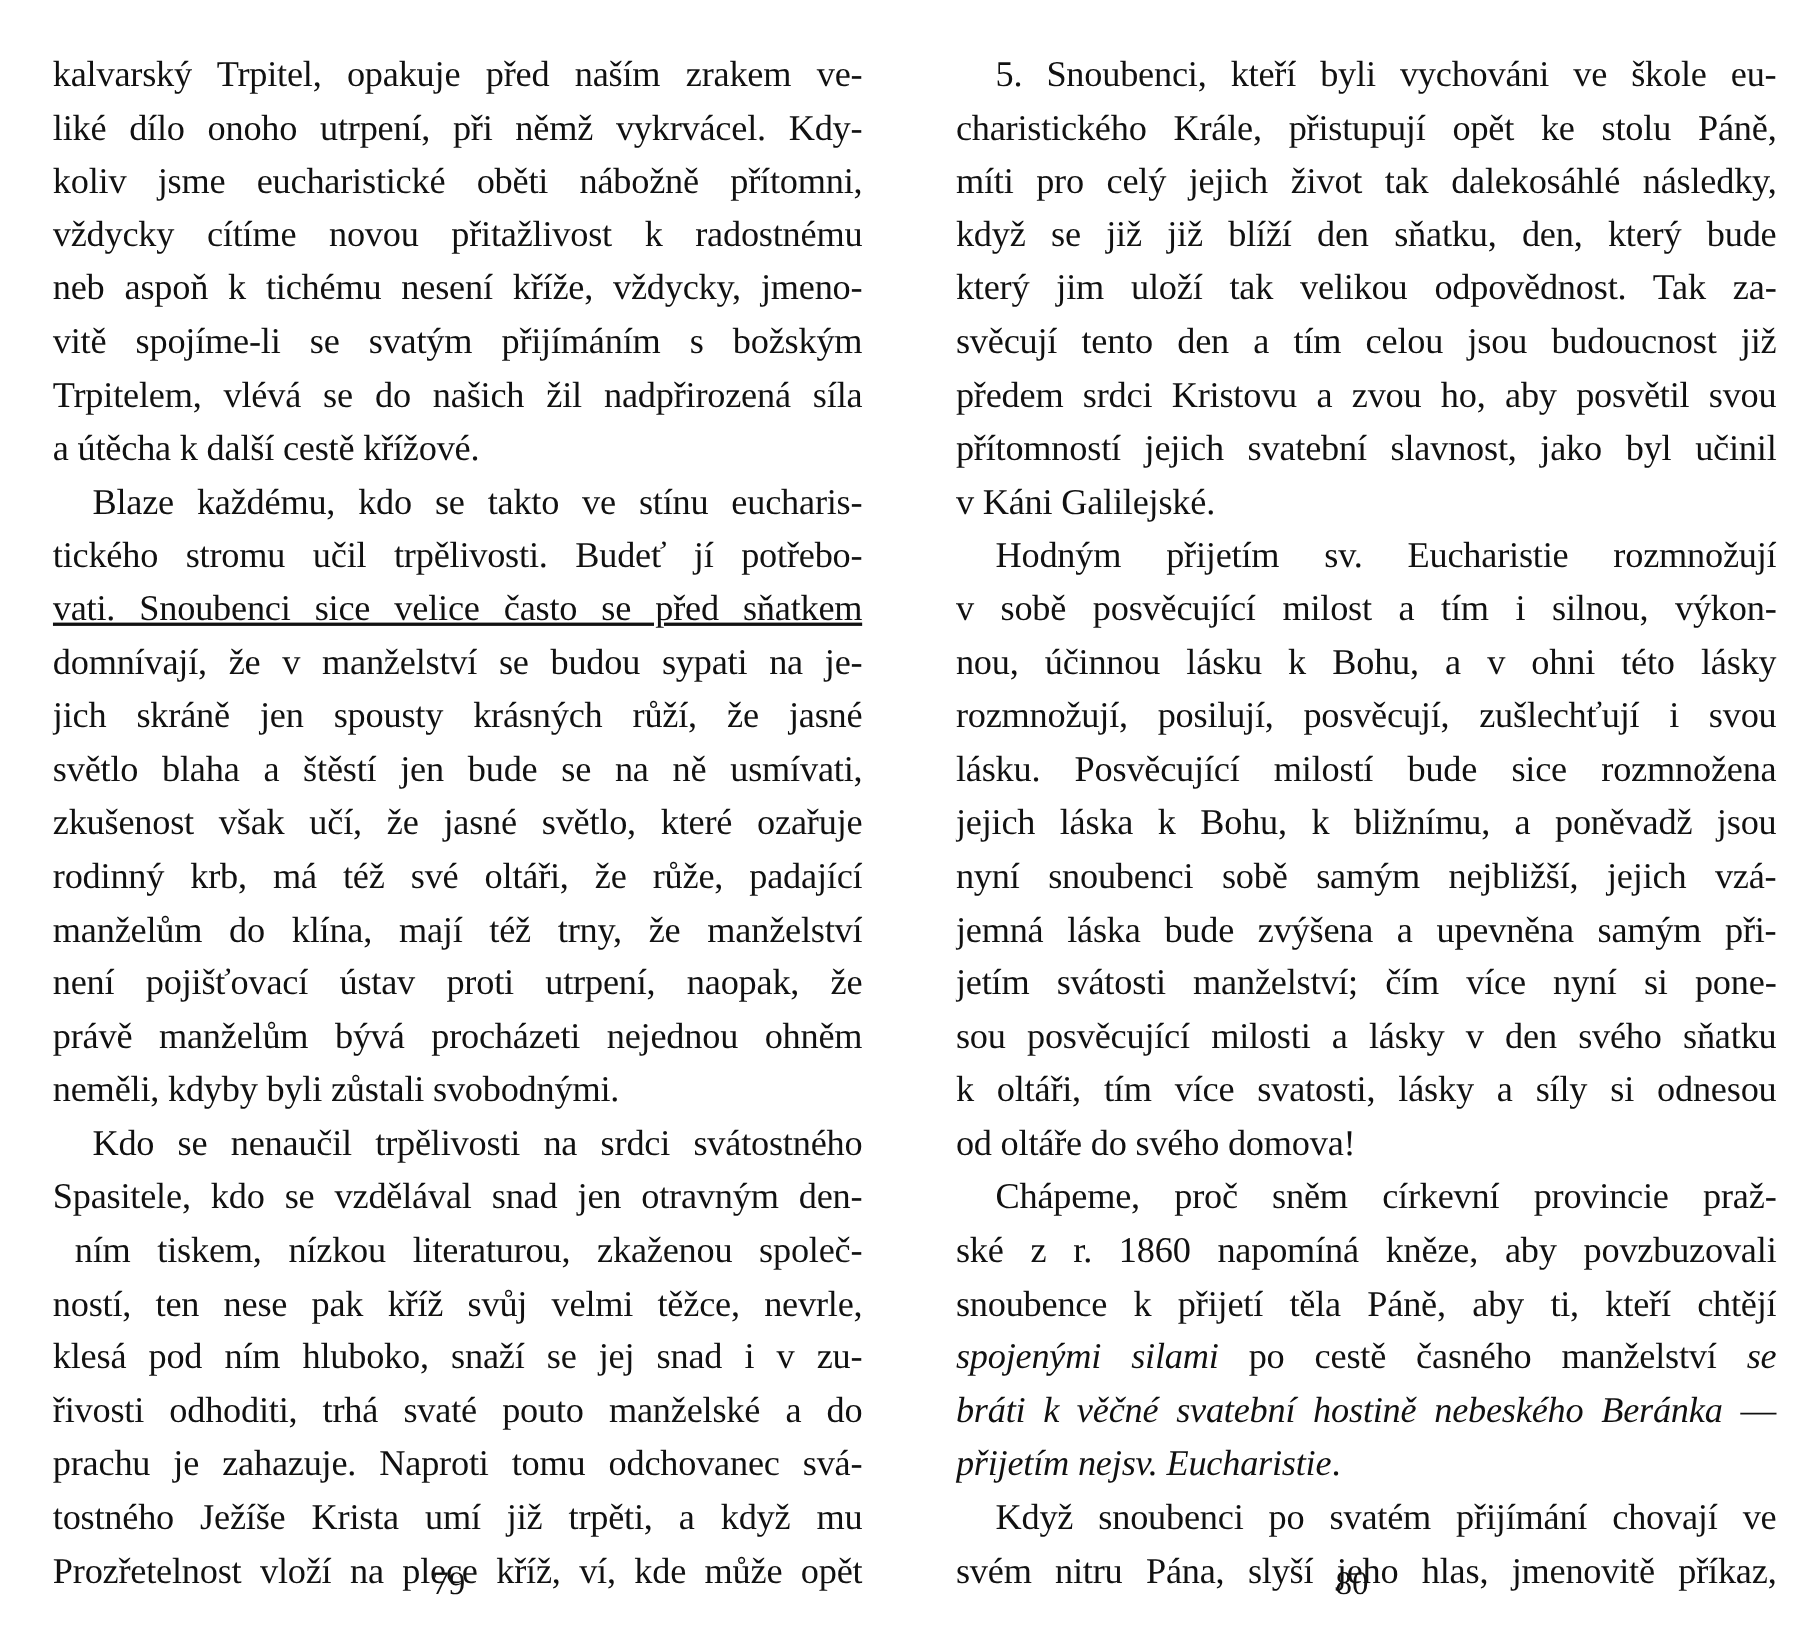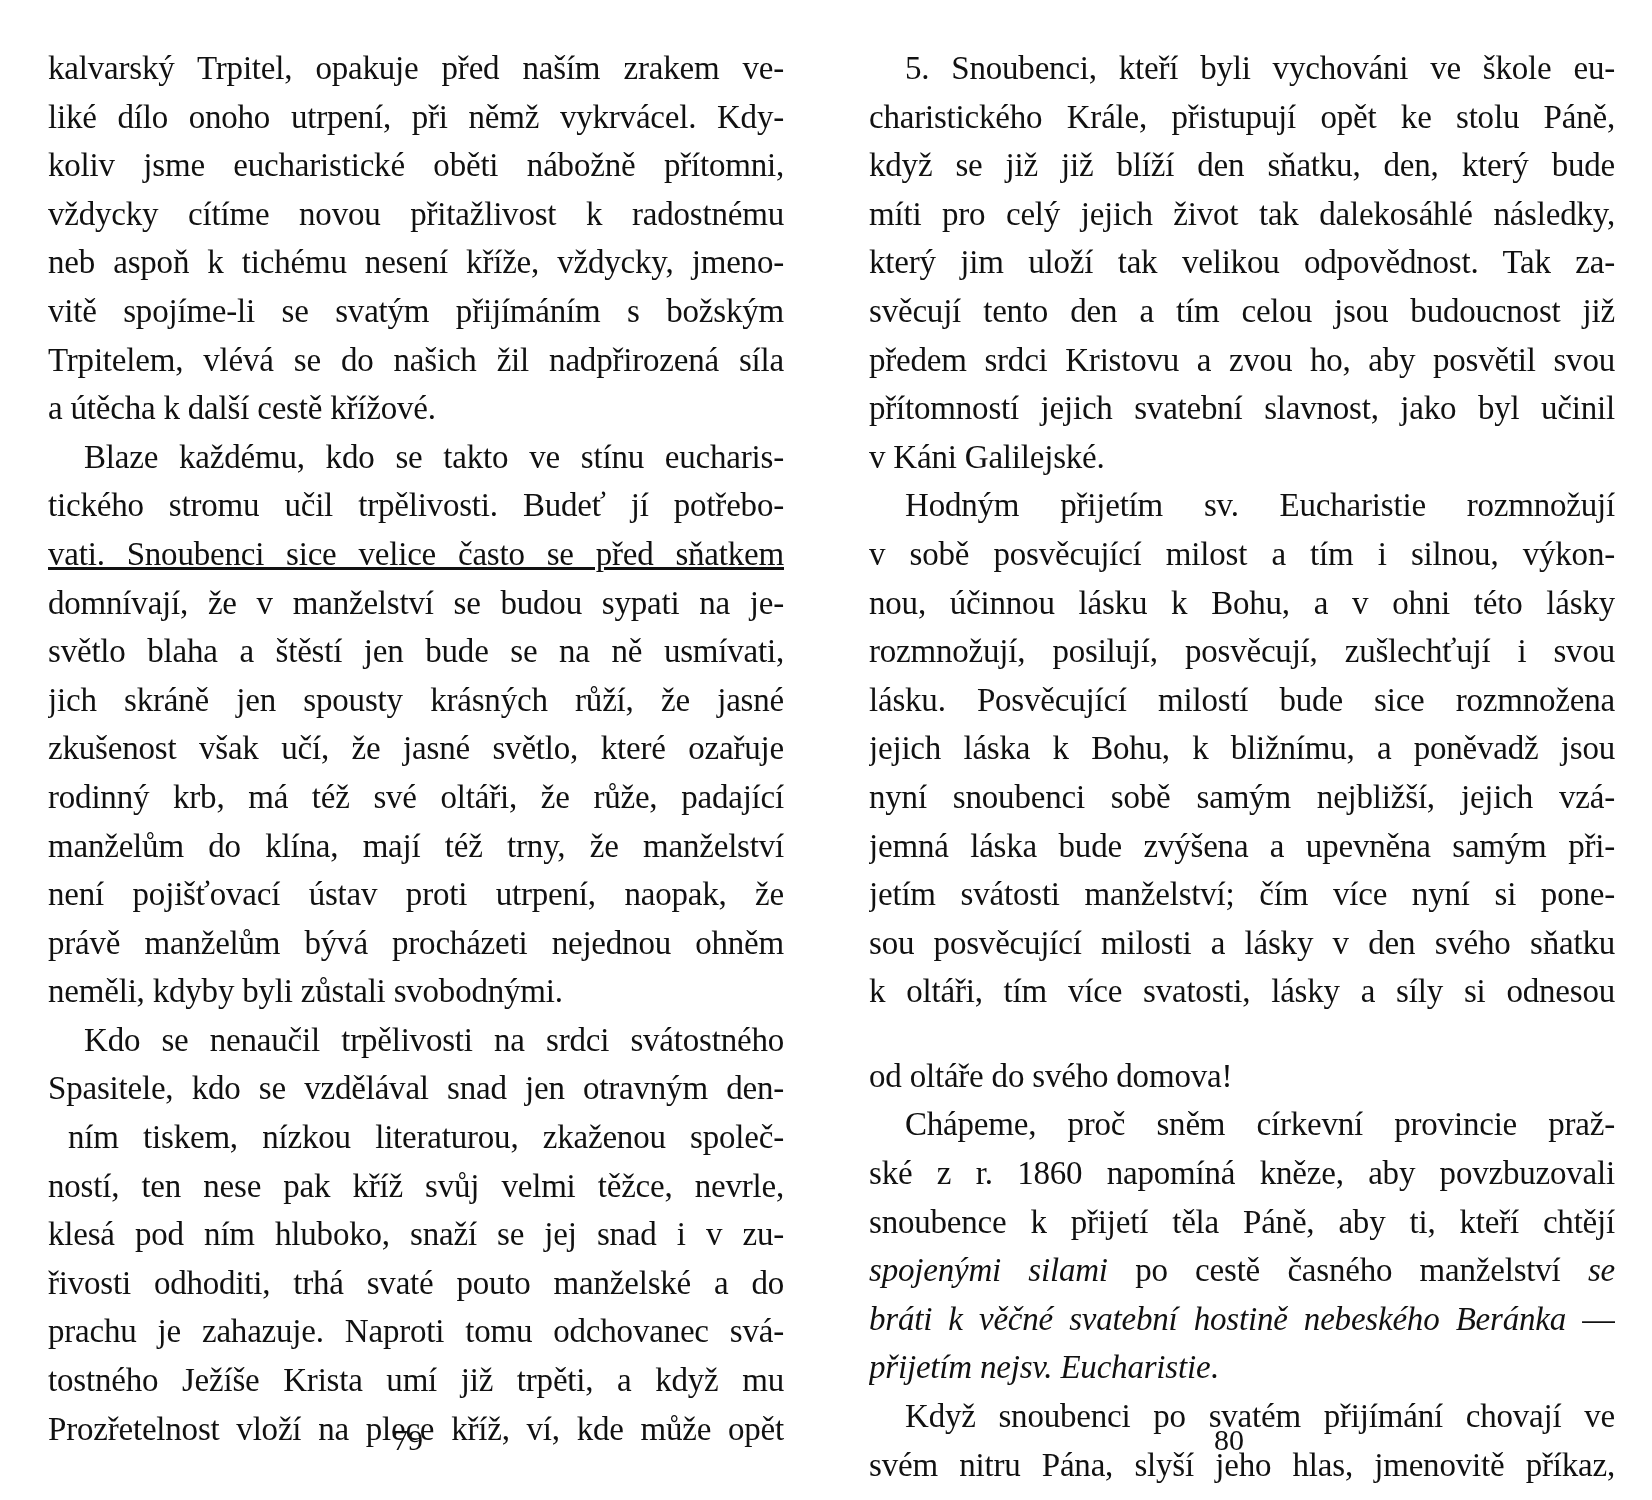--- a/index.html
+++ b/index.html
@@ -31,22 +31,22 @@
       <div class="line" style="white-space: normal; overflow: hidden;">koliv jsme eucharistické oběti nábožně přítomni,</div>
       <div class="line" style="white-space: normal; overflow: hidden;">vždycky cítíme novou přitažlivost k radostnému</div>
       <div class="line" style="white-space: normal; overflow: hidden;">neb aspoň k tichému nesení kříže, vždycky, jmeno-</div>
       <div class="line" style="white-space: normal; overflow: hidden;">vitě spojíme-li se svatým přijímáním s božským</div>
       <div class="line" style="white-space: normal; overflow: hidden;">Trpitelem, vlévá se do našich žil nadpřirozená síla</div>
       <div class="line last" style="white-space: normal; overflow: hidden;">a útěcha k další cestě křížové.</div>
       <div class="line indent" style="white-space: normal; overflow: hidden;">Blaze každému, kdo se takto ve stínu eucharis-</div>
       <div class="line" style="white-space: normal; overflow: hidden;">tického stromu učil trpělivosti. Budeť jí potřebo-</div>
       <div class="line" style="white-space: normal; overflow: hidden; text-decoration: underline;">vati. Snoubenci sice velice často se před sňatkem</div>
       <div class="line" style="white-space: normal; overflow: hidden;">domnívají, že v manželství se budou sypati na je-</div>
+      <div class="line" style="white-space: normal; overflow: hidden;">jich skráně jen spousty krásných růží, že jasné</div>
       <div class="line" style="white-space: normal; overflow: hidden;">světlo blaha a štěstí jen bude se na ně usmívati,</div>
-      <div class="line" style="white-space: normal; overflow: hidden;">jich skráně jen spousty krásných růží, že jasné</div>
       <div class="line" style="white-space: normal; overflow: hidden;">zkušenost však učí, že jasné světlo, které ozařuje</div>
       <div class="line" style="white-space: normal; overflow: hidden;">rodinný krb, má též své oltáři, že růže, padající</div>
       <div class="line" style="white-space: normal; overflow: hidden;">manželům do klína, mají též trny, že manželství</div>
       <div class="line" style="white-space: normal; overflow: hidden;">není pojišťovací ústav proti utrpení, naopak, že</div>
       <div class="line" style="white-space: normal; overflow: hidden;">právě manželům bývá procházeti nejednou ohněm</div>
       <div class="line last" style="white-space: normal; overflow: hidden;">neměli, kdyby byli zůstali svobodnými.</div>
       <div class="line indent" style="white-space: normal; overflow: hidden;">Kdo se nenaučil trpělivosti na srdci svátostného</div>
       <div class="line" style="white-space: normal; overflow: hidden;">Spasitele, kdo se vzdělával snad jen otravným den-</div>
       <div class="line" style="white-space: normal; overflow: hidden; margin-left: 20px;">ním tiskem, nízkou literaturou, zkaženou společ-</div>
       <div class="line" style="white-space: normal; overflow: hidden;">ností, ten nese pak kříž svůj velmi těžce, nevrle,</div>
@@ -56,39 +56,39 @@
       <div class="line" style="white-space: normal; overflow: hidden;">tostného Ježíše Krista umí již trpěti, a když mu</div>
       <div class="line" style="white-space: normal; overflow: hidden;">Prozřetelnost vloží na plece kříž, ví, kde může opět</div>
     </div>
   <div class="pageno">79</div>
 </div>
 
 <div class="page right">
   <div class="col">
       <div class="line indent" style="white-space: normal; overflow: hidden;">5. Snoubenci, kteří byli vychováni ve škole eu-</div>
       <div class="line" style="white-space: normal; overflow: hidden;">charistického Krále, přistupují opět ke stolu Páně,</div>
+      <div class="line" style="white-space: normal; overflow: hidden;">míti pro celý jejich život tak dalekosáhlé následky,</div>
       <div class="line" style="white-space: normal; overflow: hidden;">když se již již blíží den sňatku, den, který bude</div>
-      <div class="line" style="white-space: normal; overflow: hidden;">míti pro celý jejich život tak dalekosáhlé následky,</div>
       <div class="line" style="white-space: normal; overflow: hidden;">který jim uloží tak velikou odpovědnost. Tak za-</div>
       <div class="line" style="white-space: normal; overflow: hidden;">svěcují tento den a tím celou jsou budoucnost již</div>
       <div class="line" style="white-space: normal; overflow: hidden;">předem srdci Kristovu a zvou ho, aby posvětil svou</div>
       <div class="line" style="white-space: normal; overflow: hidden;">přítomností jejich svatební slavnost, jako byl učinil</div>
       <div class="line last" style="white-space: normal; overflow: hidden;">v Káni Galilejské.</div>
       <div class="line indent" style="white-space: normal; overflow: hidden;">Hodným přijetím sv. Eucharistie rozmnožují</div>
       <div class="line" style="white-space: normal; overflow: hidden;">v sobě posvěcující milost a tím i silnou, výkon-</div>
       <div class="line" style="white-space: normal; overflow: hidden;">nou, účinnou lásku k Bohu, a v ohni této lásky</div>
       <div class="line" style="white-space: normal; overflow: hidden;">rozmnožují, posilují, posvěcují, zušlechťují i svou</div>
       <div class="line" style="white-space: normal; overflow: hidden;">lásku. Posvěcující milostí bude sice rozmnožena</div>
       <div class="line" style="white-space: normal; overflow: hidden;">jejich láska k Bohu, k bližnímu, a poněvadž jsou</div>
       <div class="line" style="white-space: normal; overflow: hidden;">nyní snoubenci sobě samým nejbližší, jejich vzá-</div>
       <div class="line" style="white-space: normal; overflow: hidden;">jemná láska bude zvýšena a upevněna samým při-</div>
       <div class="line" style="white-space: normal; overflow: hidden;">jetím svátosti manželství; čím více nyní si pone-</div>
       <div class="line" style="white-space: normal; overflow: hidden;">sou posvěcující milosti a lásky v den svého sňatku</div>
       <div class="line" style="white-space: normal; overflow: hidden;">k oltáři, tím více svatosti, lásky a síly si odnesou</div>
-      <div class="line last" style="white-space: normal; overflow: hidden; margin-top: 36px;">od oltáře do svého domova!</div>
+      <div class="line last" style="white-space: normal; overflow: hidden;">od oltáře do svého domova!</div>
       <div class="line indent" style="white-space: normal; overflow: hidden;">Chápeme, proč sněm církevní provincie praž-</div>
       <div class="line" style="white-space: normal; overflow: hidden;">ské z r. 1860 napomíná kněze, aby povzbuzovali</div>
       <div class="line" style="white-space: normal; overflow: hidden;">snoubence k přijetí těla Páně, aby ti, kteří chtějí</div>
       <div class="line" style="white-space: normal; overflow: hidden;"><span class="it">spojenými silami</span><span> po cestě časného manželství </span><span class="it">se</span></div>
       <div class="line" style="white-space: normal; overflow: hidden;"><span class="it">bráti k věčné svatební hostině nebeského Beránka</span><span> —</span></div>
       <div class="line last" style="white-space: normal; overflow: hidden;"><span class="it">přijetím nejsv. Eucharistie</span><span>.</span></div>
       <div class="line indent" style="white-space: normal; overflow: hidden;">Když snoubenci po svatém přijímání chovají ve</div>
       <div class="line" style="white-space: normal; overflow: hidden;">svém nitru Pána, slyší jeho hlas, jmenovitě příkaz,</div>
     </div>
   <div class="pageno">80</div>

